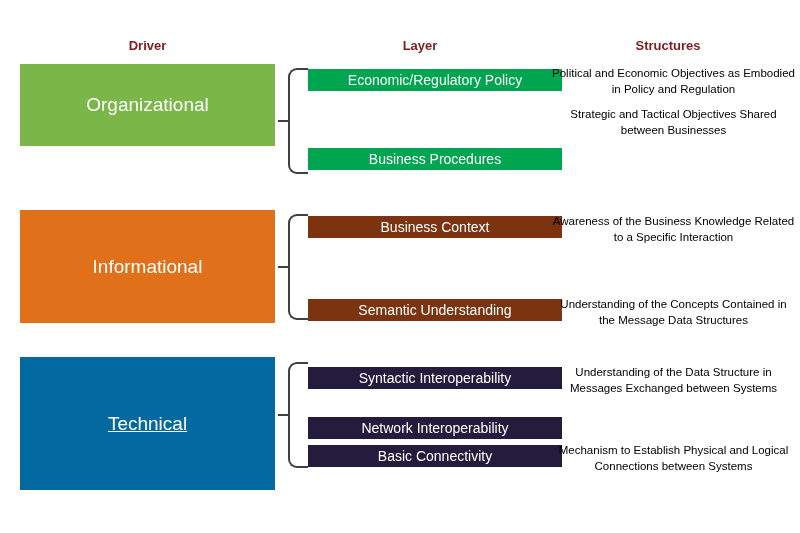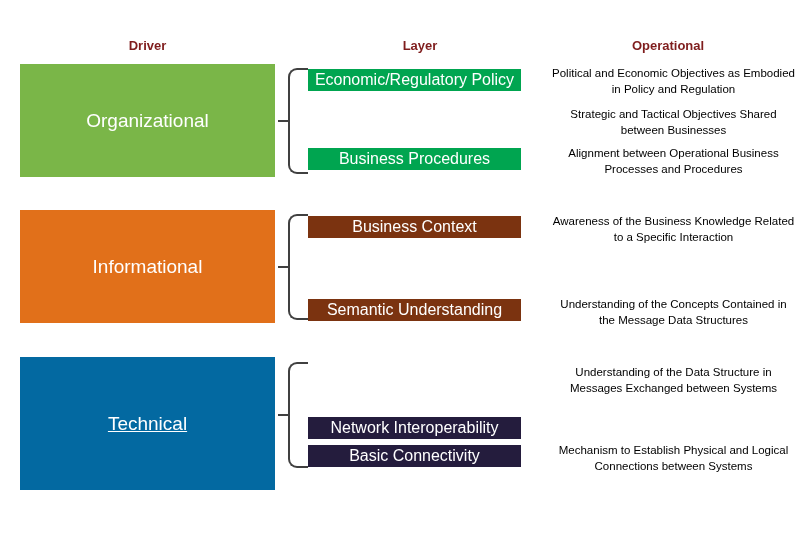--- a/index.html
+++ b/index.html
@@ -38,21 +38,21 @@
     left: 20px;
     width: 255px;
     display: flex;
     align-items: center;
     justify-content: center;
     color: #ffffff;
     font-size: 19px;
     text-align: center;
     box-sizing: border-box;
   }
-  #driver-organizational { top: 64px;  height: 113px; background: #7ab648; }
+  #driver-organizational { top: 64px;  height: 82px; background: #7ab648; }
   #driver-informational  { top: 210px; height: 113px; background: #e1701a; }
   #driver-technical      { top: 357px; height: 133px; background: #0369a1; text-decoration: underline; }
 
   
   .brace {
     position: absolute;
     left: 288px;
     width: 20px;
     border: 2px solid #404040;
     border-right: none;
@@ -71,27 +71,27 @@
     background: #404040;
   }
   #brace-organizational { top: 68px;  height: 106px; }
   #brace-informational  { top: 214px; height: 106px; }
   #brace-technical      { top: 362px; height: 106px; }
 
   
   .layer-bar {
     position: absolute;
     left: 308px;
-    width: 213px;
+    width: 254px;
     height: 22px;
     display: flex;
     align-items: center;
     justify-content: center;
     color: #ffffff;
-    font-size: 16px;
+    font-size: 14px;
     box-sizing: border-box;
     white-space: nowrap;
   }
   .layer-bar.green { background: #00a550; }
   .layer-bar.brown { background: #7b3310; }
   .layer-bar.navy  { background: #241c3d; }
 
   #layer-0 { top: 69px; }
   #layer-1 { top: 110px; }
   #layer-2 { top: 148px; }
@@ -120,38 +120,38 @@
   #desc-6 { top: 404px; }
   #desc-7 { top: 442px; }
 </style>
 </head>
 <body>
 
 <div id="canvas">
 
   <div class="col-header" id="hdr-driver">Driver</div>
   <div class="col-header" id="hdr-layer">Layer</div>
-  <div class="col-header" id="hdr-description">Operational</div>
+  <div class="col-header" id="hdr-description">Structures</div>
 
   <div class="driver-block" id="driver-organizational">Organizational</div>
   <div class="driver-block" id="driver-informational">Informational</div>
   <div class="driver-block" id="driver-technical">Technical</div>
 
   <div class="brace" id="brace-organizational"></div>
   <div class="brace" id="brace-informational"></div>
   <div class="brace" id="brace-technical"></div>
 
   <div class="layer-bar green" id="layer-0">Economic/Regulatory Policy</div>
   <div class="layer-bar green" id="layer-2">Business Procedures</div>
   <div class="layer-bar brown" id="layer-3">Business Context</div>
   <div class="layer-bar brown" id="layer-4">Semantic Understanding</div>
+  <div class="layer-bar navy" id="layer-5">Syntactic Interoperability</div>
   <div class="layer-bar navy" id="layer-6">Network Interoperability</div>
   <div class="layer-bar navy" id="layer-7">Basic Connectivity</div>
 
   <div class="desc" id="desc-0">Political and Economic Objectives as Embodied in Policy and Regulation</div>
   <div class="desc" id="desc-1">Strategic and Tactical Objectives Shared between Businesses</div>
-  <div class="desc" id="desc-2">Alignment between Operational Business Processes and Procedures</div>
   <div class="desc" id="desc-3">Awareness of the Business Knowledge Related to a Specific Interaction</div>
   <div class="desc" id="desc-4">Understanding of the Concepts Contained in the Message Data Structures</div>
   <div class="desc" id="desc-5">Understanding of the Data Structure in Messages Exchanged between Systems</div>
   <div class="desc" id="desc-7">Mechanism to Establish Physical and Logical Connections between Systems</div>
 
 </div>
 
 </body></html>

